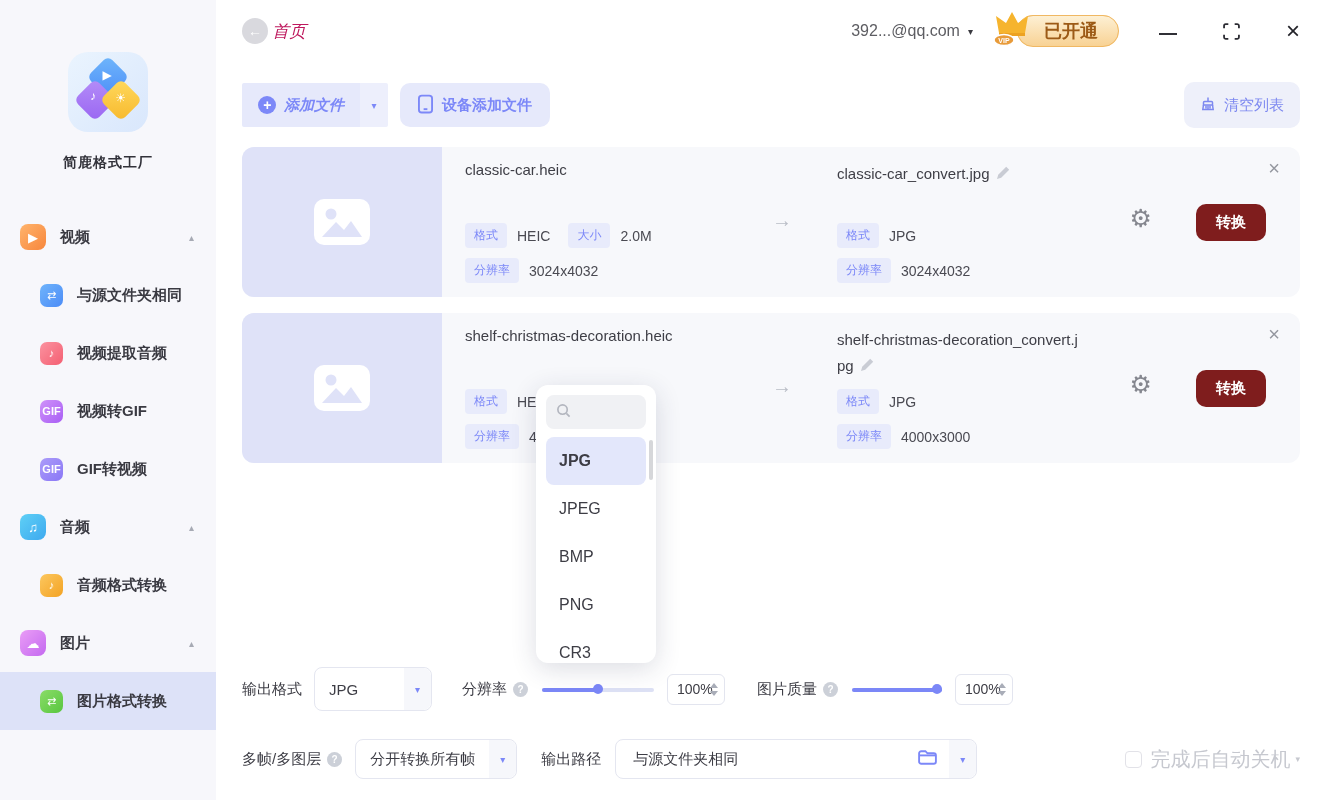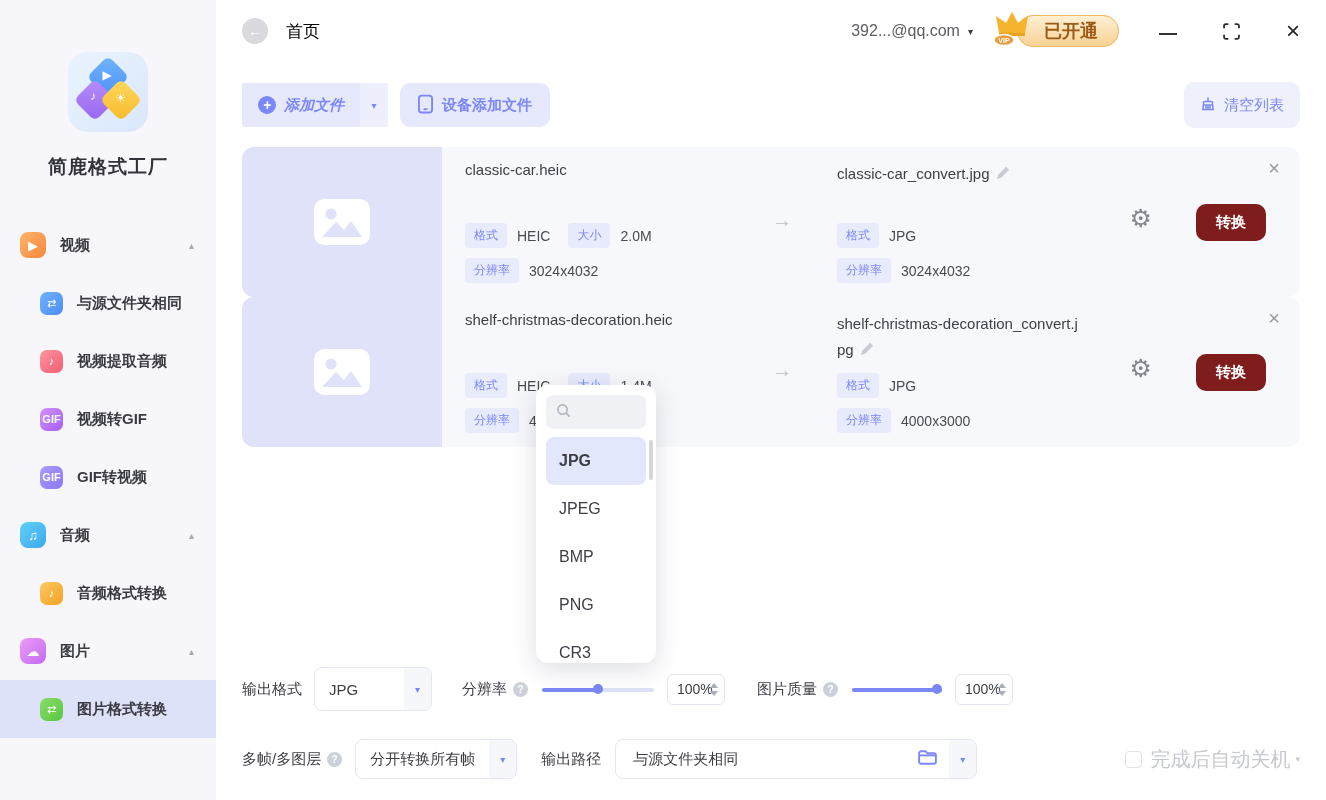--- a/index.html
+++ b/index.html
@@ -8,21 +8,21 @@
 
   
   .sidebar { width:216px; flex-shrink:0; background:#f7f7fb; position:relative; }
   .logo-wrap { display:flex; flex-direction:column; align-items:center; padding-top:52px; }
   .logo-cube { width:80px; height:80px; border-radius:20px; background:linear-gradient(135deg,#eaf4fe,#d9e7fc); position:relative; }
   .cube-face { position:absolute; width:30px; height:30px; border-radius:6px; }
   .face-top { left:25px; top:10px; background:linear-gradient(135deg,#6fb6fb,#4d8ef8); transform:rotate(45deg); }
   .face-left { left:12px; top:33px; background:linear-gradient(135deg,#b48df8,#9a66f2); transform:rotate(45deg); }
   .face-right { left:38px; top:33px; background:linear-gradient(135deg,#ffd95e,#f7b92d); transform:rotate(45deg); }
   .face-glyph { position:absolute; color:#fff; font-size:12px; transform:rotate(-45deg); left:8px; top:7px; }
-  .app-title { margin-top:22px; font-size:19px; font-weight:bold; color:#32323a; letter-spacing:1px;text-align:center; }
+  .app-title { margin-top:22px; font-size:14px; font-weight:bold; color:#32323a; letter-spacing:1px;text-align:center; }
   .menu { margin-top:36px; }
   .menu-item { height:58px; display:flex; align-items:center; position:relative; cursor:pointer; }
   .menu-item.group { padding-left:20px; }
   .menu-item.sub { padding-left:40px; }
   .menu-item.active { background:#dde2f8; }
   .s-icon { width:26px; height:26px; border-radius:8px; display:flex; align-items:center; justify-content:center; color:#fff; font-size:13px; flex-shrink:0; }
   .menu-item.sub .s-icon { width:23px; height:23px; border-radius:7px; font-size:11px; }
   .s-icon.gif-glyph { font-size:7px; font-weight:bold; letter-spacing:0; }
   .ic-video { background:linear-gradient(135deg,#ffb46c,#f7863c); }
   .ic-videoconv { background:linear-gradient(135deg,#6fb4fb,#4c8cf7); border-radius:50%; }
@@ -36,21 +36,21 @@
   .s-label { margin-left:14px; font-size:15px; color:#3a3a42; font-weight:600; }
   .menu-item.sub .s-label { font-weight:600; }
   .group-caret { position:absolute; right:22px; color:#a7aab4; font-size:10px; }
   .group-caret::after { content:"▴"; }
 
   
   .main { position:relative; flex:1; background:#fff; }
   .topbar { height:62px; display:flex; align-items:center; padding:0 26px; }
   .back-btn { width:26px; height:26px; border-radius:50%; background:#d9d9de; color:#fff; display:flex; align-items:center; justify-content:center; font-size:14px; cursor:pointer; }
   .back-btn::after { content:"←"; }
-  .home-label { margin-left:18px; font-size:17px; color:#000000; }
+  .home-label { margin-left:4px; font-size:17px; color:#be185d;font-style:italic; }
   .topbar-right { margin-left:auto; display:flex; align-items:center; }
   .account { font-size:16px; color:#5d5d62; }
   .account-caret { margin-left:8px; color:#3a3a40; font-size:10px; cursor:pointer; }
   .account-caret::after { content:"▾"; }
   .vip-badge { position:relative; margin-left:44px; cursor:pointer; }
   .vip-pill { padding:5px 20px 5px 26px; border-radius:17px; background:linear-gradient(180deg,#fdf0d4,#f8d294); border:1px solid #f0b863; color:#9c5a16; font-weight:bold; font-size:18px; }
   .vip-crown { position:absolute; left:-26px; top:-10px; }
   .win-btn { cursor:pointer; display:flex; align-items:center; justify-content:center; }
   .win-min { margin-left:40px; width:18px; height:2px; background:#303036; margin-top:6px; }
   .win-max { margin-left:46px; }
@@ -60,21 +60,21 @@
   .toolbar { display:flex; align-items:center; padding:20px 26px 0; }
   .btn-add { display:flex; border-radius:2px; overflow:hidden; cursor:pointer;font-style:italic; }
   .btn-add-main { background:#e6e9fb; color:#7c88f8; font-weight:bold; font-size:15px; padding:0 16px; height:44px; display:flex; align-items:center; gap:8px; }
   .plus-ic { width:18px; height:18px; border-radius:50%; background:#7c88f8; color:#fff; display:flex; align-items:center; justify-content:center; font-size:14px; font-weight:bold; }
   .plus-ic::after { content:"+"; }
   .btn-add-caret { width:28px; background:#edeffc; display:flex; align-items:center; justify-content:center; color:#7c88f8; font-size:10px; }
   .btn-add-caret::after { content:"▾"; }
   .btn-device { margin-left:12px; background:#e6e9fb; color:#7c88f8; font-weight:bold; font-size:15px; height:44px; padding:0 18px; border-radius:10px; display:flex; align-items:center; gap:9px; cursor:pointer; }
   .btn-clear { margin-left:auto; background:#eef0fa; color:#7d88f0; font-size:15px; height:46px; padding:0 16px; border-radius:10px; display:flex; align-items:center; gap:8px; cursor:pointer; }
 
-  .list { padding:19px 26px 0; display:flex; flex-direction:column; }
+  .list { padding:19px 26px 0; display:flex; flex-direction:column; gap:16px; }
   .card { position:relative; height:150px; background:#f7f8fb; border-radius:12px; }
   .thumb { position:absolute; left:0; top:0; width:200px; height:150px; background:#dfe2f8; border-radius:12px 0 0 12px; display:flex; align-items:center; justify-content:center; }
   .file-name { position:absolute; left:223px; top:14px; font-size:15px; color:#3e3e46; width:280px; }
   .meta-row { position:absolute; left:223px; display:flex; align-items:center; }
   .meta-r1 { top:76px; } .meta-r2 { top:111px; }
   .badge { background:#e8ebfb; color:#7c88f8; font-size:12px; padding:4px 9px; border-radius:4px; }
   .meta-val { font-size:14px; color:#4a4a52; margin-left:10px; margin-right:18px; }
   .flow-arrow { position:absolute; left:530px; top:62px; color:#b9bdc6; font-size:20px; }
   .flow-arrow::after { content:"→"; }
   .out-name { position:absolute; left:595px; top:14px; font-size:15px; color:#3e3e46; width:248px; word-break:break-all; line-height:1.75; }

